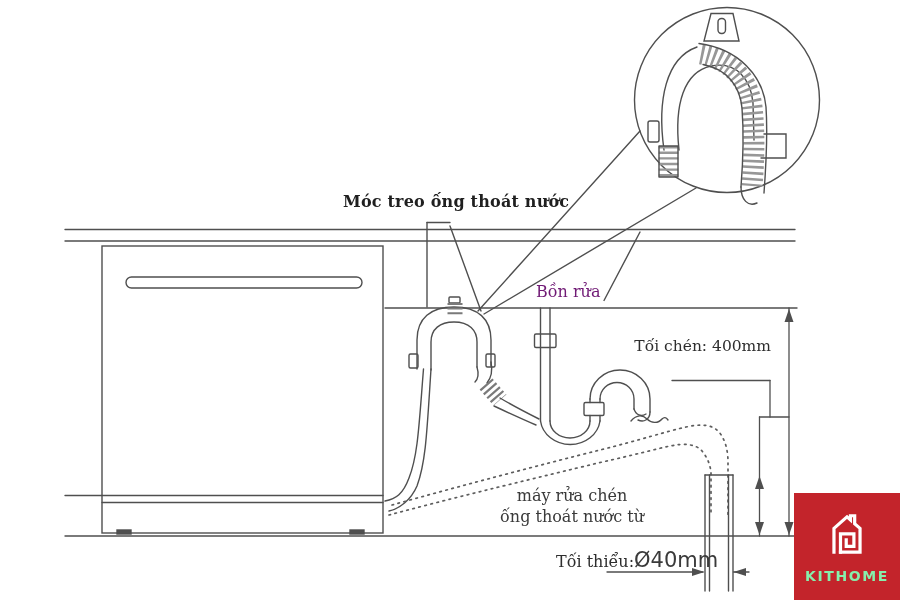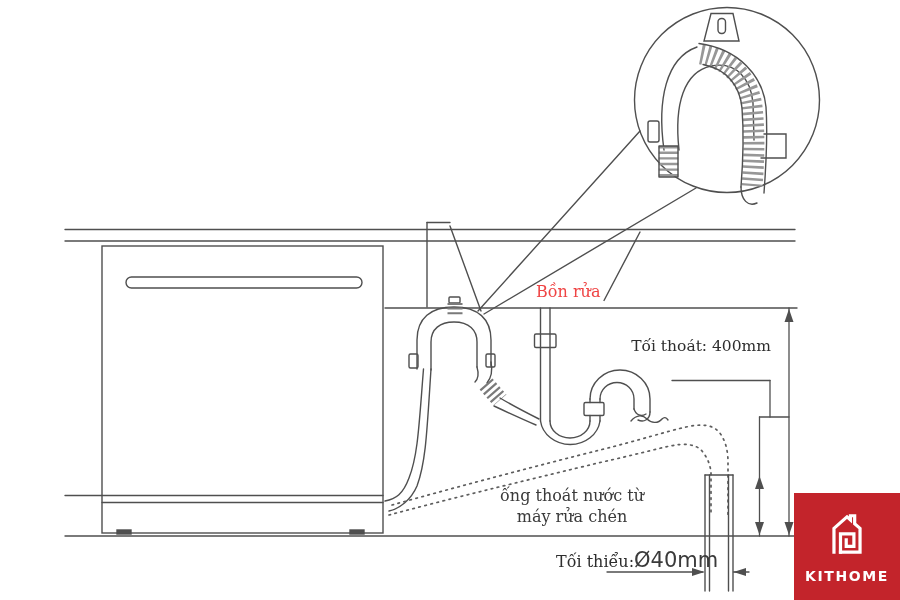--- a/index.html
+++ b/index.html
@@ -1,29 +1,29 @@
 <!DOCTYPE html>
 <html><head>
 <meta charset="utf-8">
 <style>
   html,body{margin:0;padding:0;background:#ffffff;}
   .stage{position:relative;width:900px;height:600px;background:#ffffff;overflow:hidden;
          font-family:"DejaVu Serif","Liberation Serif",serif;}
   .stage svg{position:absolute;left:0;top:0;}
   .lbl{position:absolute;color:#333333;white-space:nowrap;}
   .lbl-hanger{left:343px;top:192px;font-size:16px;font-weight:bold;color:#1f1f1f;letter-spacing:.2px;}
-  .lbl-sink{left:536px;top:282px;font-size:16px;color:#ef4444;}
+  .lbl-sink{left:536px;top:282px;font-size:16px;color:#701a75;}
   .lbl-heights{right:129px;top:337px;text-align:right;font-size:15.5px;line-height:19px;color:#2e2e2e;}
   .lbl-hose{left:572px;top:485px;transform:translateX(-50%);text-align:center;font-size:16px;line-height:21px;color:#3a3a3a;}
   .lbl-dia{left:556px;top:548px;font-size:16px;color:#2e2e2e;display:flex;align-items:baseline;justify-content:center;}
   .lbl-dia .dia-val{font-family:"DejaVu Sans","Liberation Sans",sans-serif;font-size:21px;color:#3a3a3a;margin-left:0;}
   .logo{position:absolute;left:794px;top:493px;width:106px;height:107px;background:#c3242b;
         display:flex;flex-direction:column;align-items:center;justify-content:center;}
   .logo .logo-text{font-family:"DejaVu Sans","Liberation Sans",sans-serif;font-weight:bold;
-        color:#ffffff;font-size:14px;letter-spacing:1.6px;margin-top:12px;}
+        color:#86efac;font-size:14px;letter-spacing:1.6px;margin-top:12px;}
   .logo svg{position:static;display:block;}
 </style>
 </head>
 <body>
 
 <div class="stage">
 
   <svg width="900" height="600" viewBox="0 0 900 600">
     <g stroke="#4f4f4f" stroke-width="1.4" fill="none" stroke-linecap="round">
 
@@ -140,30 +140,31 @@
         <path d="M703,64.5 C727,69 740,86 742,108 C744,135 743,162 741,187"></path>
         <path d="M668.5,146 V177" stroke="#979797" stroke-width="19.5" stroke-dasharray="2.4 3.2" stroke-linecap="butt"></path>
         <path d="M659,146 H678 M659,146 V177 M678,146 V177 M659,177 H678"></path>
         <rect x="648" y="121" width="11" height="21" rx="2"></rect>
         <path d="M764,134 H786 V158 H761"></path>
         <path d="M741,187 C741,200 748,207 757,203"></path>
       </g>
     </g>
   </svg>
 
+  <div class="lbl lbl-hanger">Móc treo ống thoát nước</div>
 
   <div class="lbl lbl-sink">Bồn rửa</div>
 
   <div class="lbl lbl-heights">
-    <div>Tối thoát: 400mm</div>
+    <div>Tối chén: 400mm</div>
   </div>
 
   <div class="lbl lbl-hose">
+    <div>máy rửa chén</div>
     <div>ống thoát nước từ</div>
-    <div>máy rửa chén</div>
   </div>
 
   <div class="lbl lbl-dia">
     <span>Tối thiểu:</span>
     <span class="dia-val">Ø40mm</span>
   </div>
 
   <div class="logo">
     <svg width="46" height="46" viewBox="0 0 56 60">
       <g stroke="#ffffff" stroke-width="4.2" fill="none" stroke-linecap="square" stroke-linejoin="miter">

